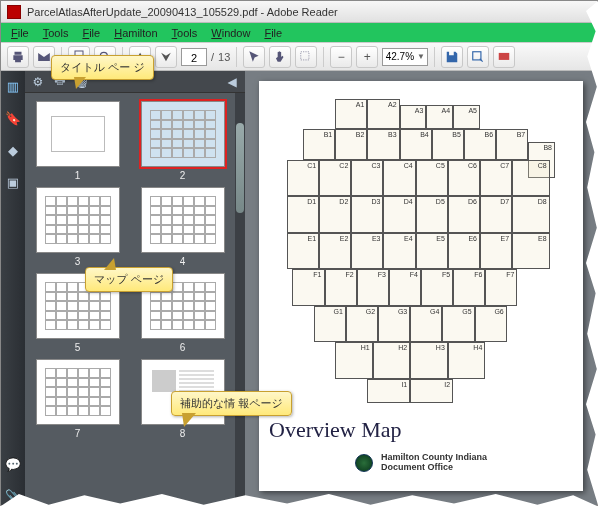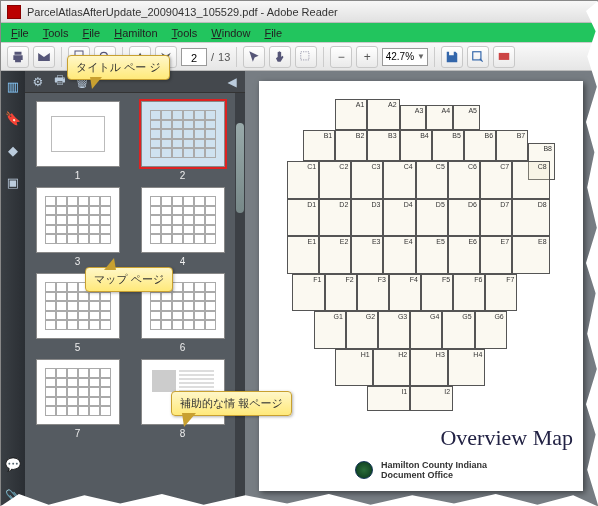--- a/index.html
+++ b/index.html
@@ -44,28 +44,28 @@
   .minititle { position:absolute; inset:14px; border:1px solid #bbb; }
   .miniinfo { position:absolute; inset:10px; }
   .miniinfo::before { content:""; position:absolute; left:0; top:0; width:40%; height:50%; background:#ccc; }
   .miniinfo::after { content:""; position:absolute; right:0; top:0; bottom:0; left:45%; background:repeating-linear-gradient(#ddd,#ddd 2px,#fff 2px,#fff 4px); }
 
   .pageview { flex:1; background:#777d83; position:relative; overflow:hidden; }
   .sheet { position:absolute; left:14px; top:10px; right:14px; bottom:14px; background:#fff; box-shadow:2px 2px 6px rgba(0,0,0,.5); padding:10px; display:flex; flex-direction:column; }
   .ovmap { flex:1; position:relative; }
   .ovgrid { position:absolute; left:18px; top:8px; right:18px; bottom:8px; }
   .cell { position:absolute; border:1px solid #555; background:rgba(240,230,200,.25); font-size:7px; color:#333; display:flex; align-items:flex-start; justify-content:flex-end; padding:1px 2px; }
-  .ovtitle { text-align:right; font-family:"Times New Roman",serif; font-size:22px; color:#224; margin:6px 0 10px; }
-  .credit { display:flex; justify-content:center; gap:8px; margin-bottom:0; }
+  .ovtitle { text-align:left; font-family:"Times New Roman",serif; font-size:22px; color:#224; margin:6px 0 10px; }
+  .credit { display:flex; align-items:center; justify-content:center; gap:8px; margin-bottom:8px; }
   .seal { width:18px; height:18px; border-radius:50%; background:radial-gradient(#2a6e3a,#08341a); border:1px solid #135; }
   .credit-text { font-size:9px; font-weight:bold; color:#333; line-height:1.1; text-align:left; }
 
   .callout { position:absolute; background:linear-gradient(#fff7c8,#ffe97a); border:1px solid #c8a030; border-radius:4px; padding:4px 8px; font-size:11px; color:#333; text-align:center; box-shadow:1px 1px 3px rgba(0,0,0,.3); z-index:50; white-space:nowrap; }
   .callout::after { content:""; position:absolute; width:0; height:0; }
-  .callout.tl { left:66px; top:54px; }
+  .callout.tl { left:50px; top:54px; }
   .callout.tl::after { bottom:-10px; left:22px; border-left:2px solid transparent; border-right:10px solid transparent; border-top:12px solid #c8a030; }
   .callout.tr { left:176px; top:54px; }
   .callout.tr::after { bottom:-10px; left:16px; border-left:2px solid transparent; border-right:10px solid transparent; border-top:12px solid #c8a030; }
   .callout.mid { left:84px; top:266px; }
   .callout.mid::after { top:-10px; left:18px; border-left:10px solid transparent; border-right:2px solid transparent; border-bottom:12px solid #c8a030; }
   .callout.br { left:170px; top:390px; }
   .callout.br::after { bottom:-12px; left:10px; border-left:2px solid transparent; border-right:12px solid transparent; border-top:14px solid #c8a030; }
 
   .jagged { position:absolute; pointer-events:none; }
   .jagged.r { top:0; right:-1px; bottom:0; width:12px; background:#fff; clip-path: polygon(100% 0,0 2%,80% 6%,10% 11%,90% 17%,0 24%,70% 30%,10% 37%,90% 45%,0 52%,80% 58%,10% 66%,90% 73%,0 80%,80% 86%,10% 93%,100% 100%); }

